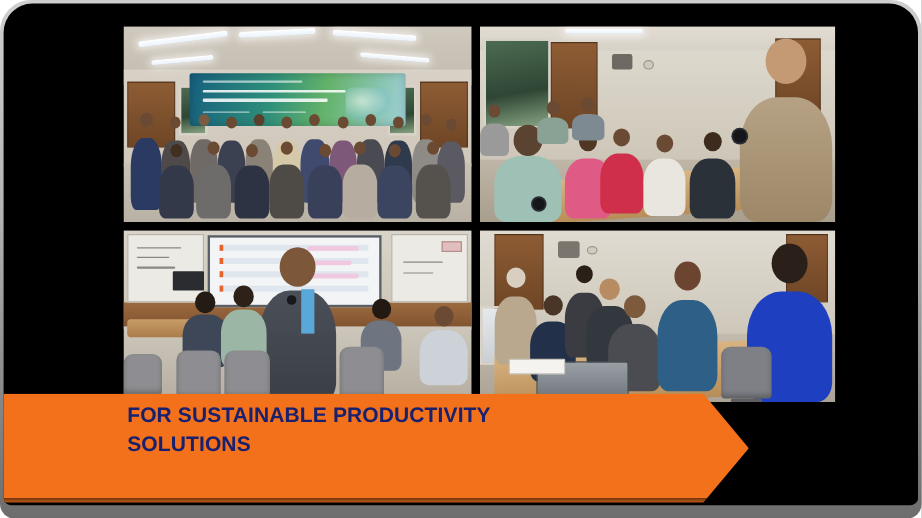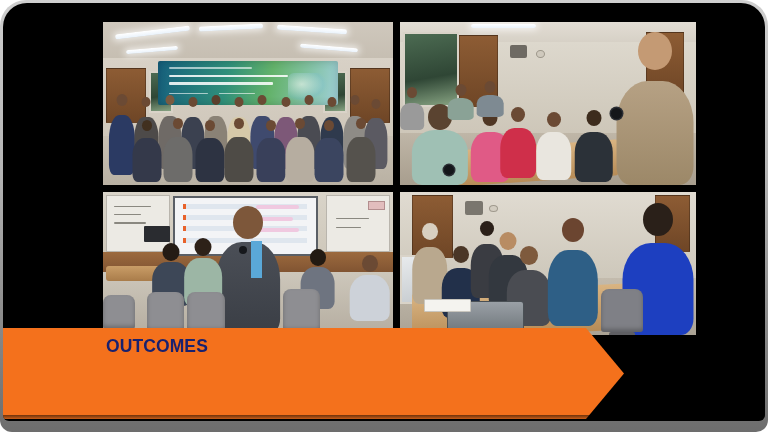--- a/index.html
+++ b/index.html
@@ -465,19 +465,20 @@
         <div class="chair" style="right:18%;bottom:2%;width:14%;height:30%;background:#7f8086;"></div>
 
         <span class="cap">Several participants gathered around a laptop at a meeting table, one pointing at the screen</span>
       </div>
 
     </div>
 
     <div id="title-banner"></div>
 
     <div id="title-text">
-      <span class="tl">OUTCOMES</span>
+      <span class="tl">FOR SUSTAINABLE PRODUCTIVITY</span>
+      <span class="tl">SOLUTIONS</span>
     </div>
 
     <div id="frame-shadow"></div>
 
   </div>
 </div>
 
 </body></html>

